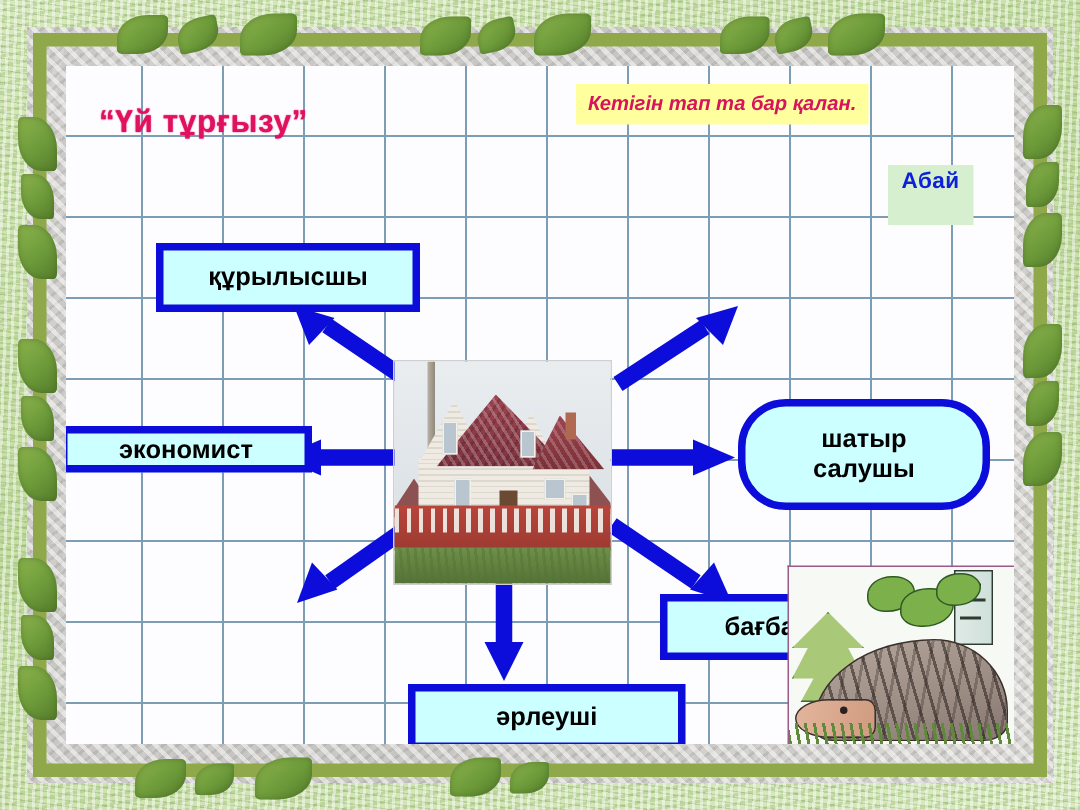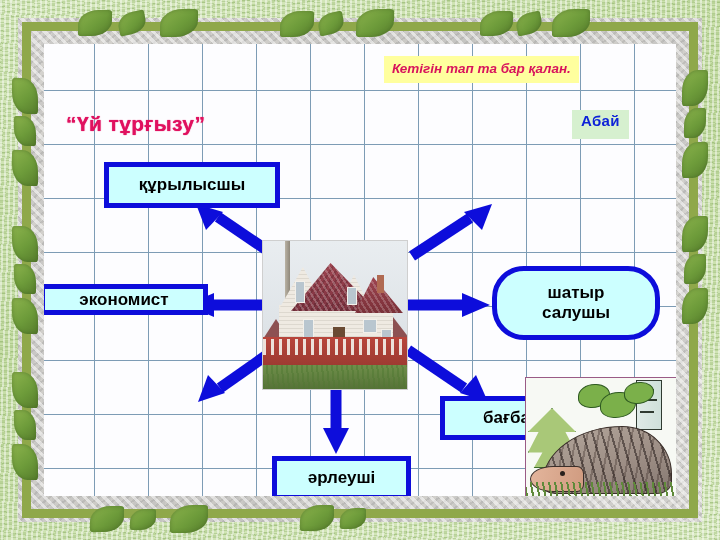--- a/index.html
+++ b/index.html
@@ -41,30 +41,30 @@
         linear-gradient(to right, #7d9cb5 0 1.4px, rgba(0,0,0,0) 1.4px),
         linear-gradient(to bottom, #7d9cb5 0 1.4px, rgba(0,0,0,0) 1.4px);
       background-size:54px 54px;
       background-position:-4px -8px;
       overflow:hidden;}
 
   
   #title{position:absolute;left:22px;top:26px;
       font-size:21px;font-weight:bold;color:#e0115f;
       letter-spacing:.4px;white-space:nowrap;
-      text-shadow:0 0 1px #e0115f;margin-top:42px;}
+      text-shadow:0 0 1px #e0115f;}
 
   #quote{position:absolute;left:340px;top:12px;
       background:#ffff9e;padding:4px 8px 5px 8px;
       font-size:13.5px;font-weight:bold;font-style:italic;
       color:#d8145c;line-height:1.35;white-space:nowrap;}
   #quote .ql{display:block;}
 
-  #author{position:absolute;left:528px;top:66px;
-      background:#d6f0cf;padding:2px 9px 10px 9px;
+  #author{position:absolute;left:548px;top:66px;
+      background:#d6f0cf;padding:2px 9px 21px 9px;
       font-size:15px;font-weight:bold;color:#0d22d8;
       letter-spacing:.3px;}
 
   
   .node{position:absolute;background:#ccffff;
       border:5px solid #0d0ddb;
       display:flex;align-items:center;justify-content:center;
       color:#000000;font-weight:bold;font-size:17px;
       line-height:1.15;text-align:center;
       box-sizing:border-box;}
@@ -287,21 +287,21 @@
     <div class="node two-line" style="left:448px;top:222px;width:168px;height:74px;flex-direction:column;">
       <span>шатыр</span>
       <span>салушы</span>
     </div>
 
 
     <div class="node" style="left:396px;top:352px;width:172px;height:44px;">
       <span>бағбаншы</span>
     </div>
 
-    <div class="node" style="left:228px;top:412px;width:139px;height:44px;">
+    <div class="node" style="left:228px;top:412px;width:185px;height:44px;">
       <span>әрлеуші</span>
     </div>
 
     <div id="hedgehog">
       <div class="hbg"></div>
       <div class="birch">
         <i style="top:8px;"></i>
           <i style="top:18px;left:6px;"></i>
           <i style="top:30px;"></i>
       </div>

